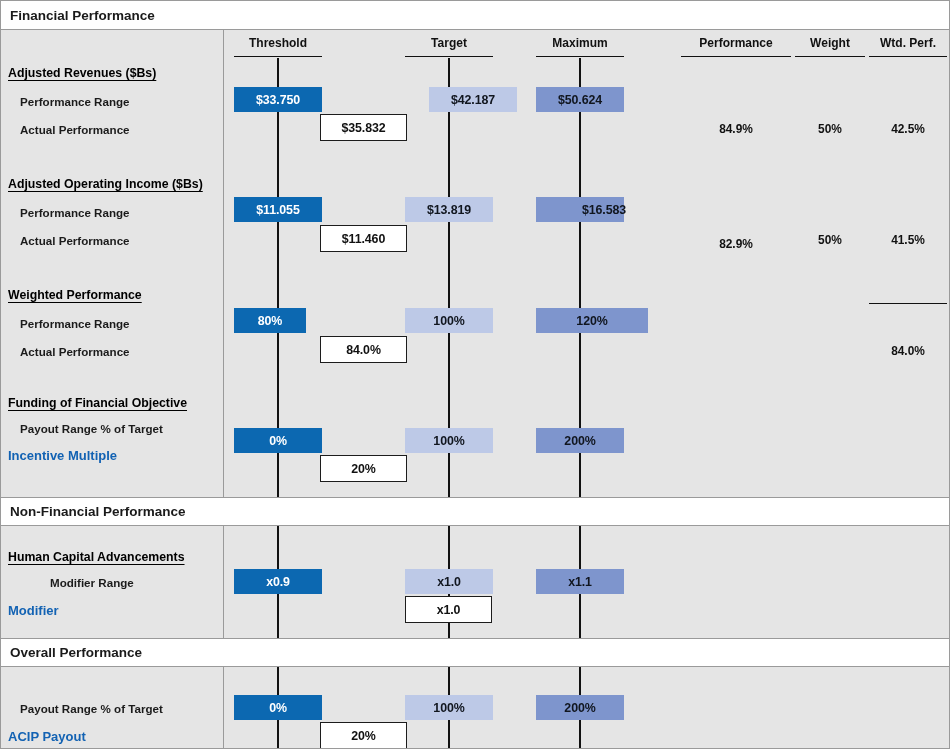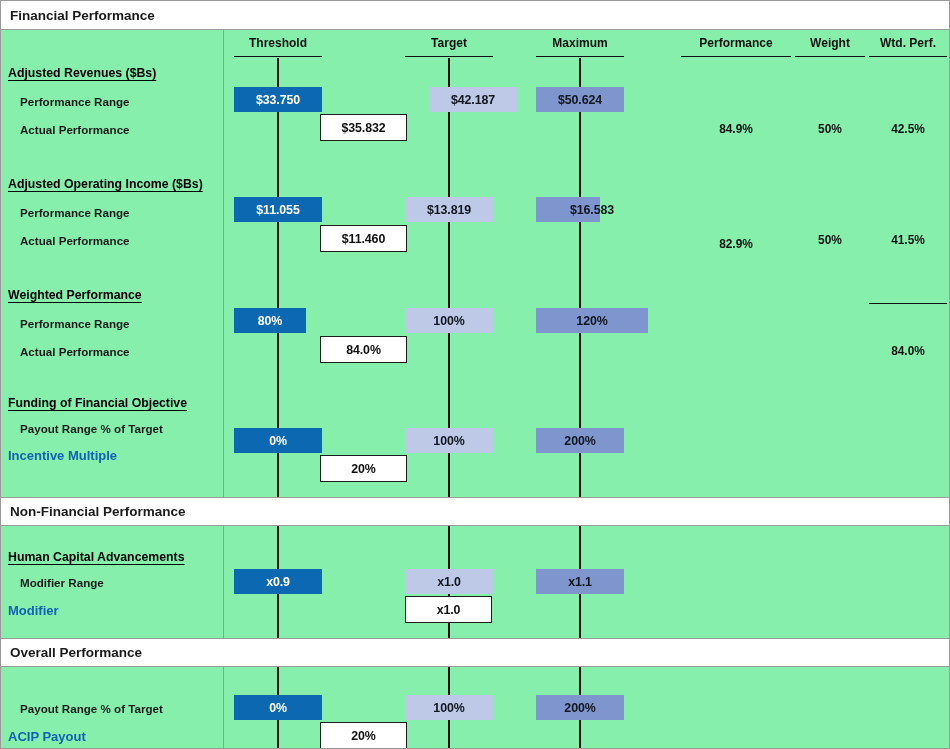--- a/index.html
+++ b/index.html
@@ -10,21 +10,21 @@
     font-family: "Liberation Sans", sans-serif;
     width: 950px; height: 749px;
     overflow: hidden;
     color: #000000;
   }
   .sheet {
     position: relative;
     width: 950px; height: 749px;
     box-sizing: border-box;
     border: 1px solid #9a9a9a;
-    background: #86efac;
+    background: #e5e5e5;
     overflow: hidden;
   }
 
   
   .section-band {
     position: absolute;
     left: 0; right: 0;
     box-sizing: border-box;
     border-top: 1px solid #9a9a9a;
     border-bottom: 1px solid #9a9a9a;
@@ -206,21 +206,21 @@
   <div class="num" style="left:680px; top:121px; width:110px;">84.9%</div>
   <div class="num" style="left:794px; top:121px; width:70px;">50%</div>
   <div class="num" style="left:868px; top:121px; width:78px;">42.5%</div>
 
   <div class="grp-label" style="top:176px;">Adjusted Operating Income ($Bs)</div>
   <div class="row-label" style="top:205px;">Performance Range</div>
   <div class="row-label" style="top:233px;">Actual Performance</div>
 
   <div class="bar threshold" style="left:233px; top:196px; width:88px;">$11.055</div>
   <div class="bar target" style="left:404px; top:196px; width:88px;">$13.819</div>
-  <div class="bar maximum" style="left:535px; top:196px; width:64px;padding-left:48px;">$16.583</div>
+  <div class="bar maximum" style="left:535px; top:196px; width:88px;padding-left:48px;">$16.583</div>
   <div class="actual-box" style="left:319px; top:224px; width:87px;">$11.460</div>
 
   <div class="num" style="left:680px; top:236px; width:110px;">82.9%</div>
   <div class="num" style="left:794px; top:232px; width:70px;">50%</div>
   <div class="num" style="left:868px; top:232px; width:78px;">41.5%</div>
 
   <div class="grp-label" style="top:287px;">Weighted Performance</div>
   <div class="row-label" style="top:316px;">Performance Range</div>
   <div class="row-label" style="top:344px;">Actual Performance</div>
 
@@ -235,21 +235,21 @@
   <div class="grp-label" style="top:395px;">Funding of Financial Objective</div>
   <div class="row-label" style="top:421px;">Payout Range % of Target</div>
   <div class="row-label accent" style="top:447px;">Incentive Multiple</div>
 
   <div class="bar threshold" style="left:233px; top:427px; width:88px;">0%</div>
   <div class="bar target" style="left:404px; top:427px; width:88px;">100%</div>
   <div class="bar maximum" style="left:535px; top:427px; width:88px;">200%</div>
   <div class="actual-box" style="left:319px; top:454px; width:87px;">20%</div>
 
   <div class="grp-label" style="top:549px;">Human Capital Advancements</div>
-  <div class="row-label" style="top:575px;">Modifier Range</div>
+  <div class="row-label" style="top:575px;margin-left:30px;">Modifier Range</div>
   <div class="row-label accent" style="top:602px;">Modifier</div>
 
   <div class="bar threshold" style="left:233px; top:568px; width:88px;">x0.9</div>
   <div class="bar target" style="left:404px; top:568px; width:88px;">x1.0</div>
   <div class="bar maximum" style="left:535px; top:568px; width:88px;">x1.1</div>
   <div class="actual-box" style="left:404px; top:595px; width:87px;">x1.0</div>
 
   <div class="grp-label" style="top:646px;font-style:italic;">Payout Rate</div>
   <div class="row-label" style="top:701px;">Payout Range % of Target</div>
   <div class="row-label accent" style="top:728px;">ACIP Payout</div>

